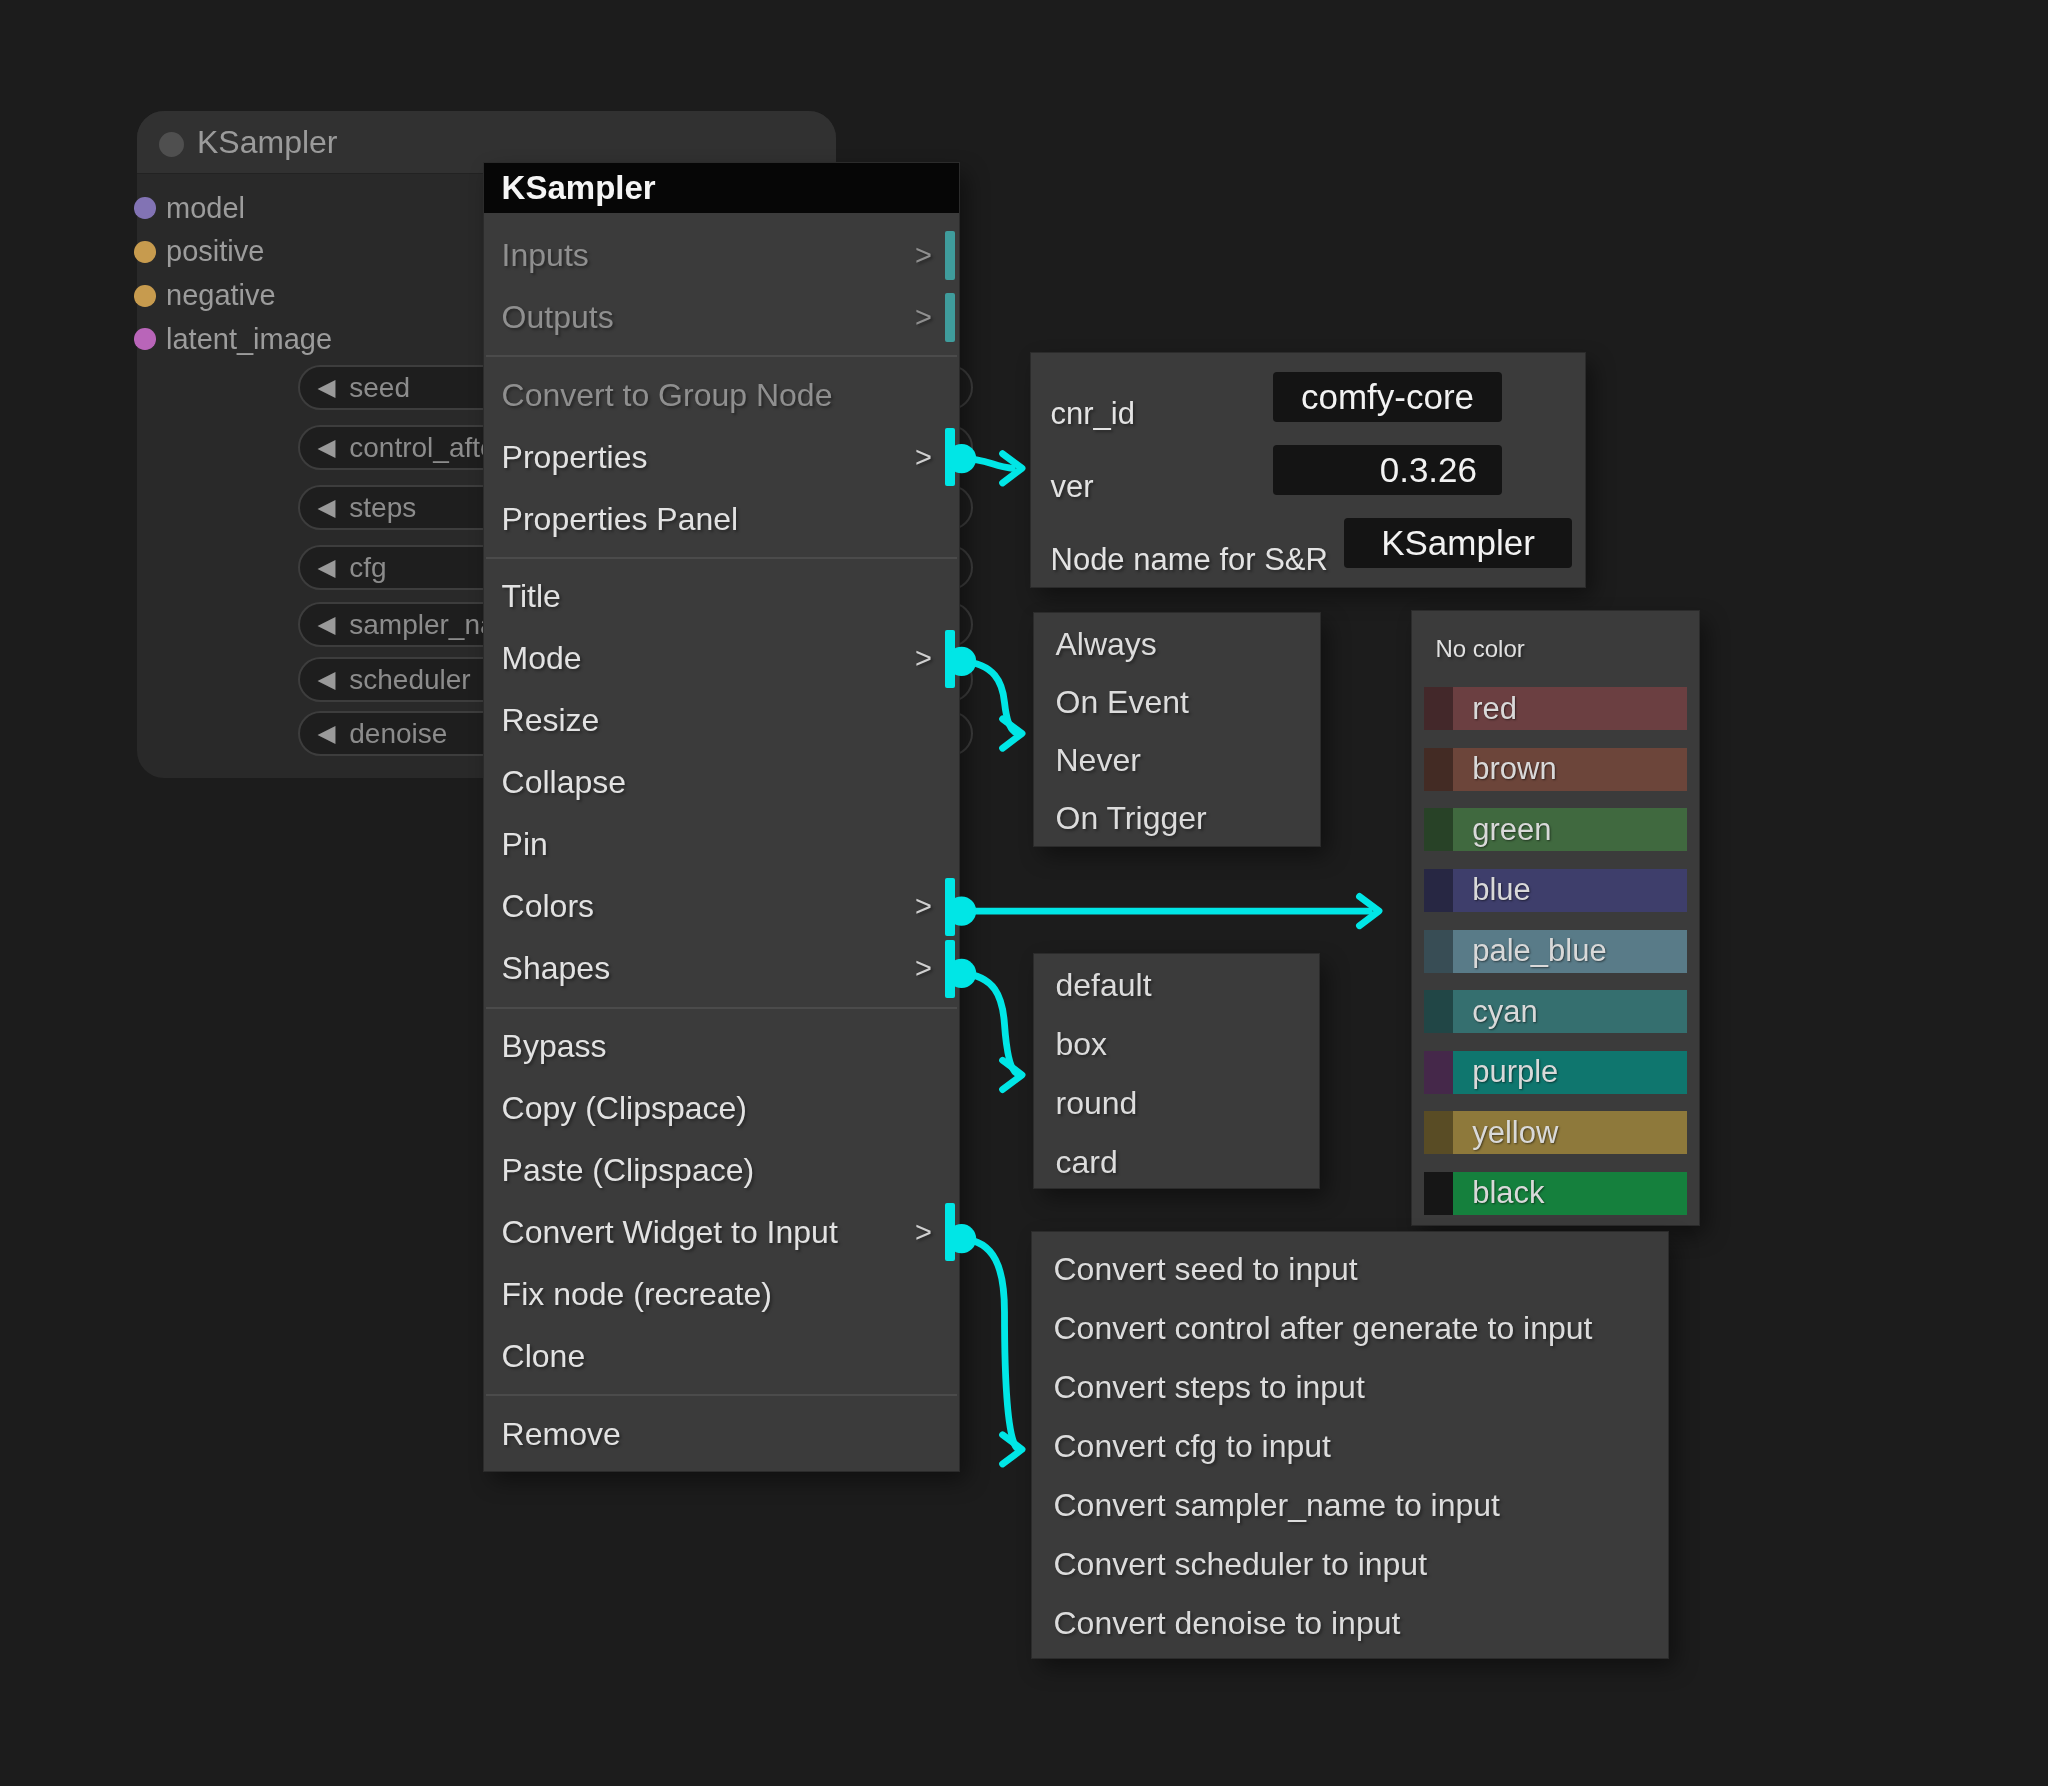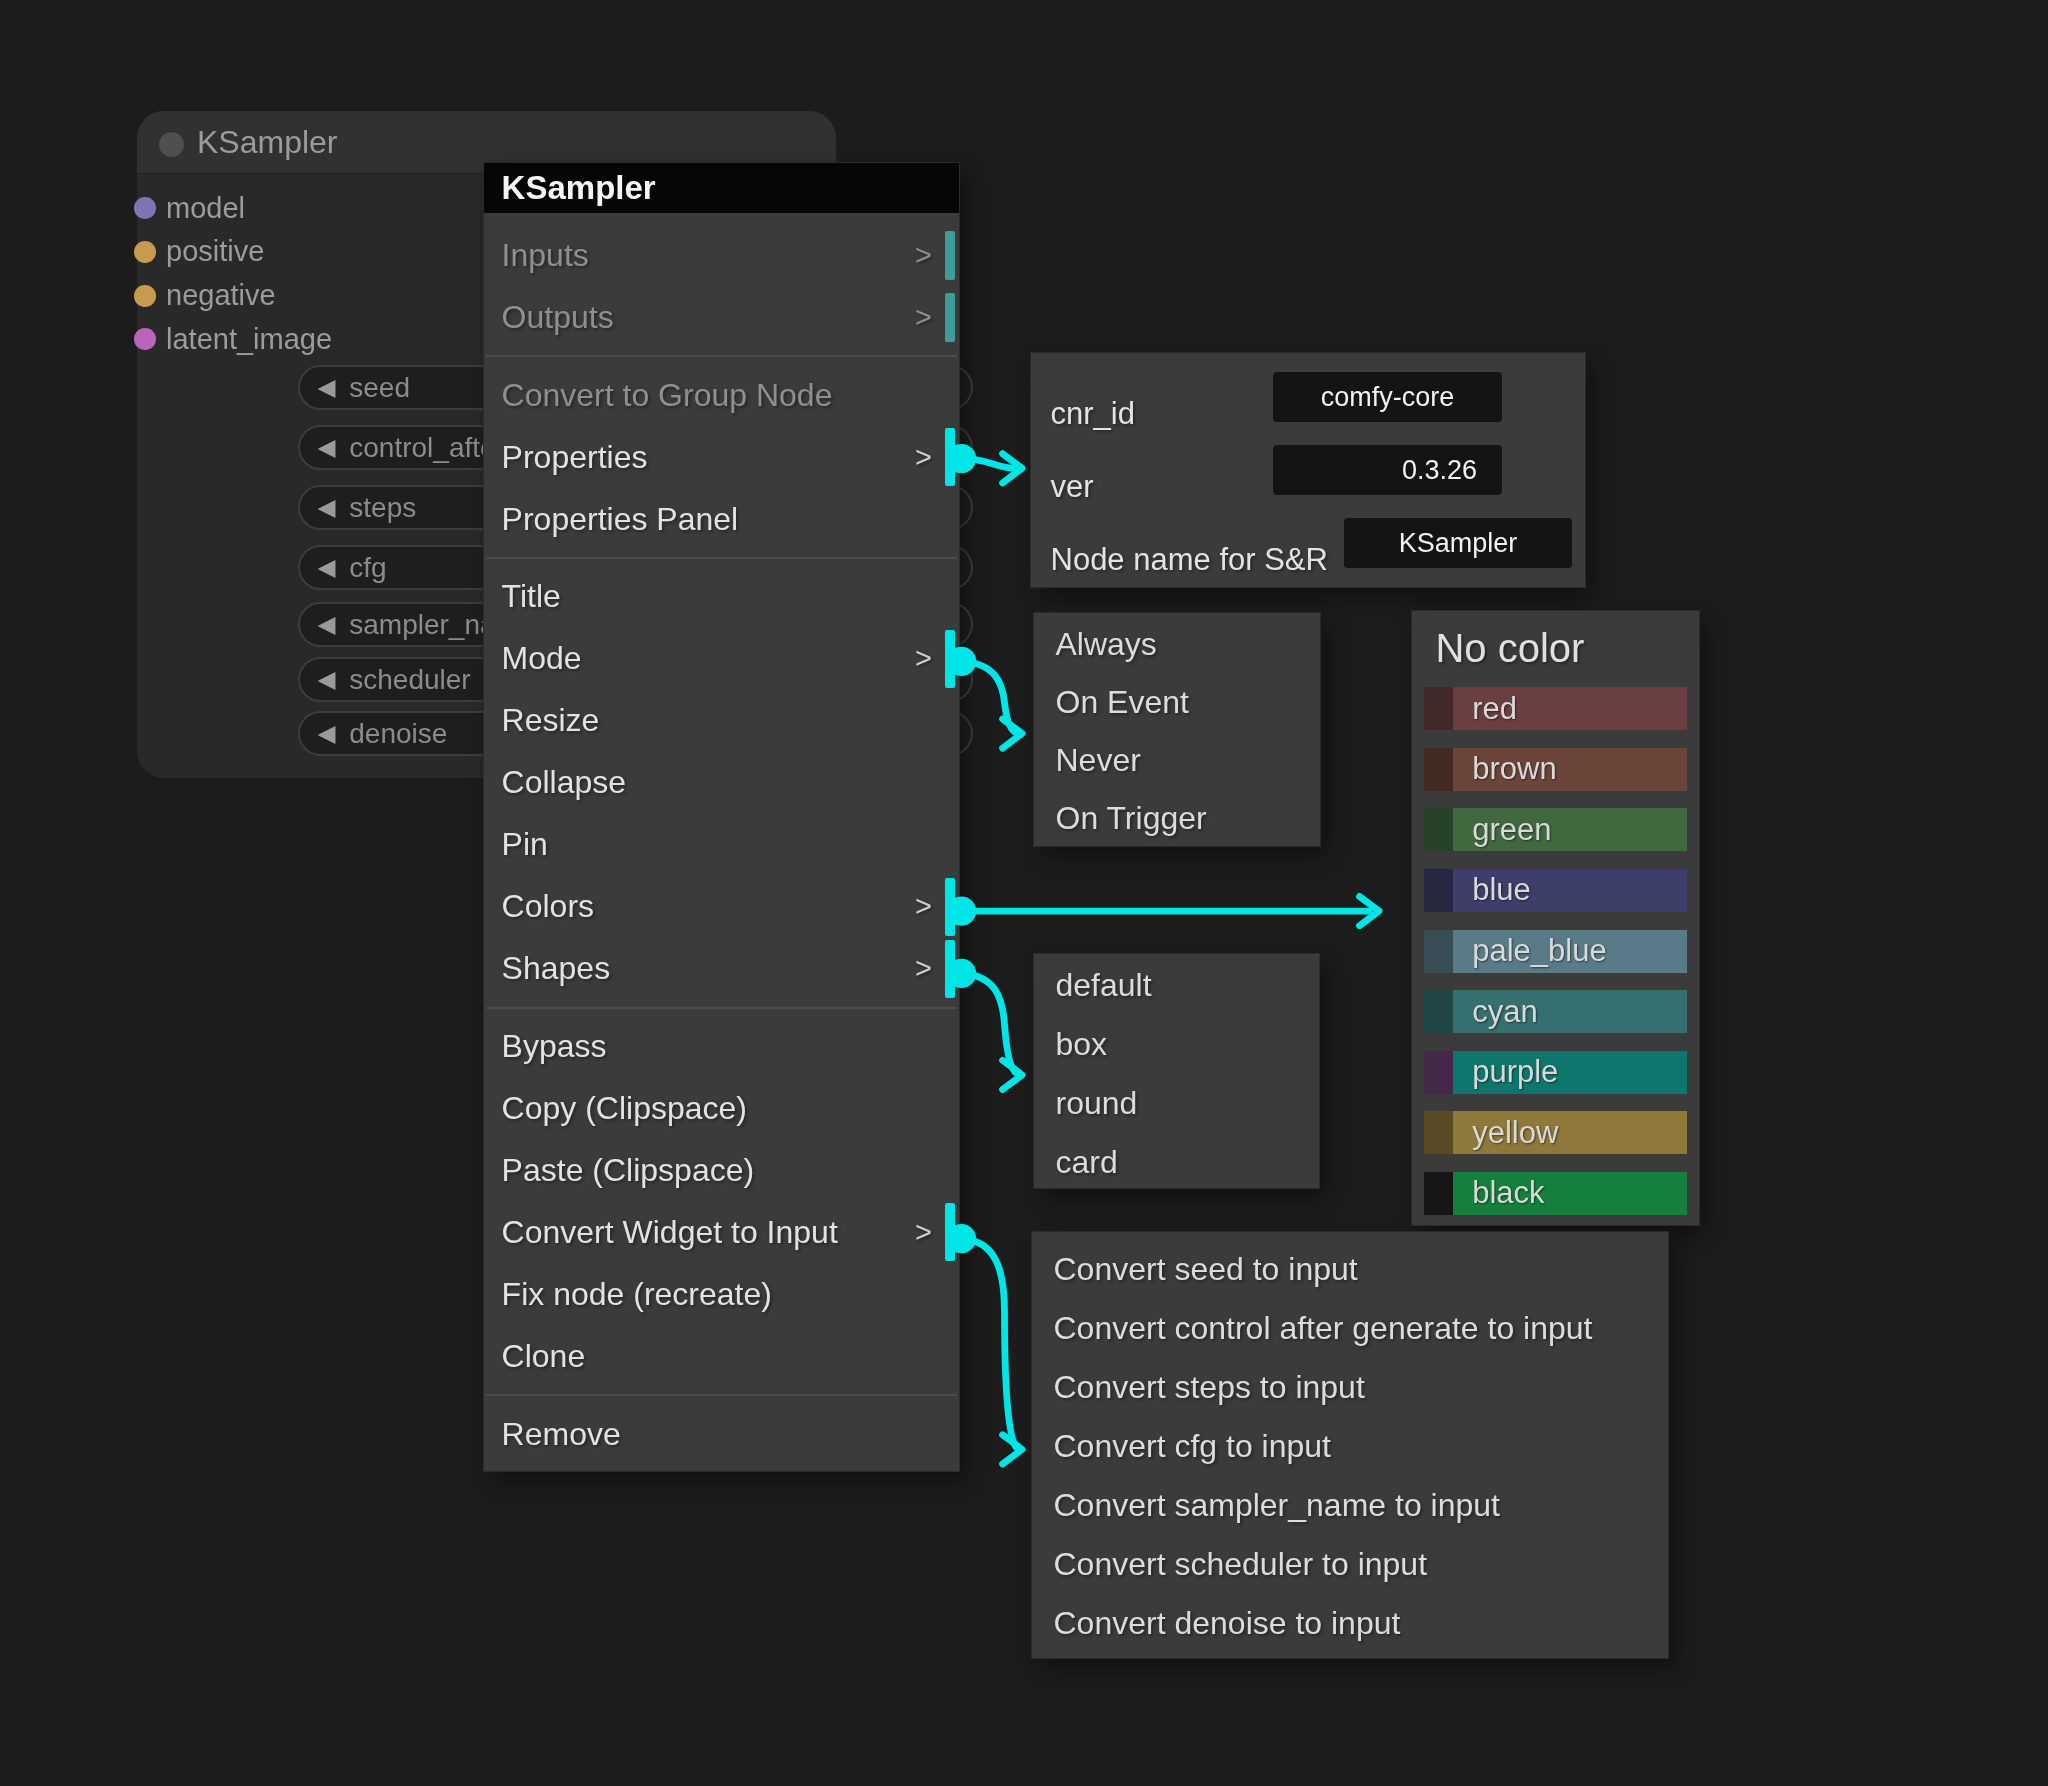--- a/index.html
+++ b/index.html
@@ -45,27 +45,27 @@
   #shapes-panel{left:1034px;top:954px;width:285px;height:234px;padding-top:2px;box-sizing:border-box;}
   #shapes-panel .sub-item{height:59px;}
   #convert-panel{left:1032px;top:1232px;width:636px;height:426px;padding-top:7.8px;box-sizing:border-box;}
   #convert-panel .sub-item{height:59px;}
 
   #props-panel{left:1031px;top:353px;width:554px;height:234px;}
   .prop-row{position:relative;height:73px;}
   .prop-label{position:absolute;left:19.5px;top:16px;line-height:73px;font-size:31px;color:#e3e3e3;
         text-shadow:2px 2px 2.9px rgba(0,0,0,.35);}
   .prop-value{position:absolute;height:50px;top:11.7px;background:#141414;border-radius:3.9px;color:#f2f2f2;
-        font-size:27px;display:flex;align-items:center;justify-content:center;box-sizing:border-box;}
+        font-size:35px;display:flex;align-items:center;justify-content:center;box-sizing:border-box;}
   .pv-0{left:242px;width:229px;}
   .pv-1{left:242px;width:229px;justify-content:flex-end;padding-right:25px;}
   .pv-2{left:313px;width:228px;}
 
   #colors-panel{left:1412px;top:611px;width:287px;height:614px;box-sizing:border-box;}
-  #colors-title{margin:15.6px 0 0 23.4px;height:43px;line-height:43px;font-size:40px;color:#e0e0e0;
+  #colors-title{margin:15.6px 0 0 23.4px;height:43px;line-height:43px;font-size:24px;color:#e0e0e0;
         text-shadow:2px 2px 2.9px rgba(0,0,0,.35);}
   .color-row{height:43px;margin:17.6px 11.7px 0 11.7px;display:flex;}
   .color-box{width:29px;height:43px;}
   .color-bar{flex:1;height:43px;display:flex;align-items:center;padding-left:19.5px;font-size:31px;
         color:#d9d9d9;text-shadow:1px 1px 2px rgba(0,0,0,.5);text-align:center;}
 
   
   #overlay{position:absolute;left:0;top:0;z-index:20;pointer-events:none;}
 </style>
 </head>

